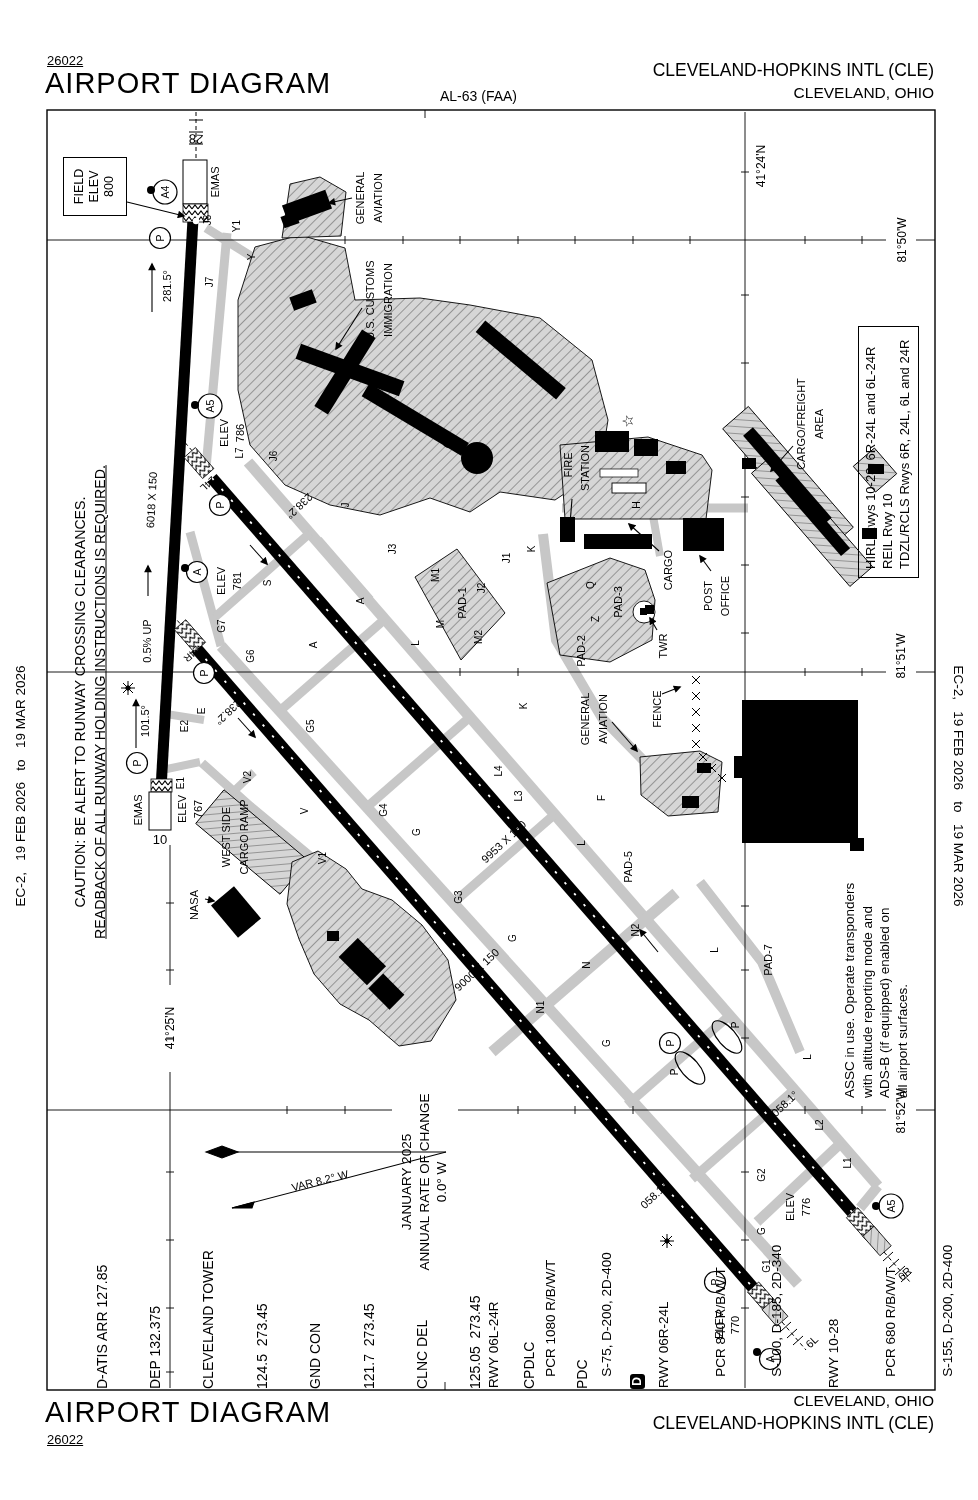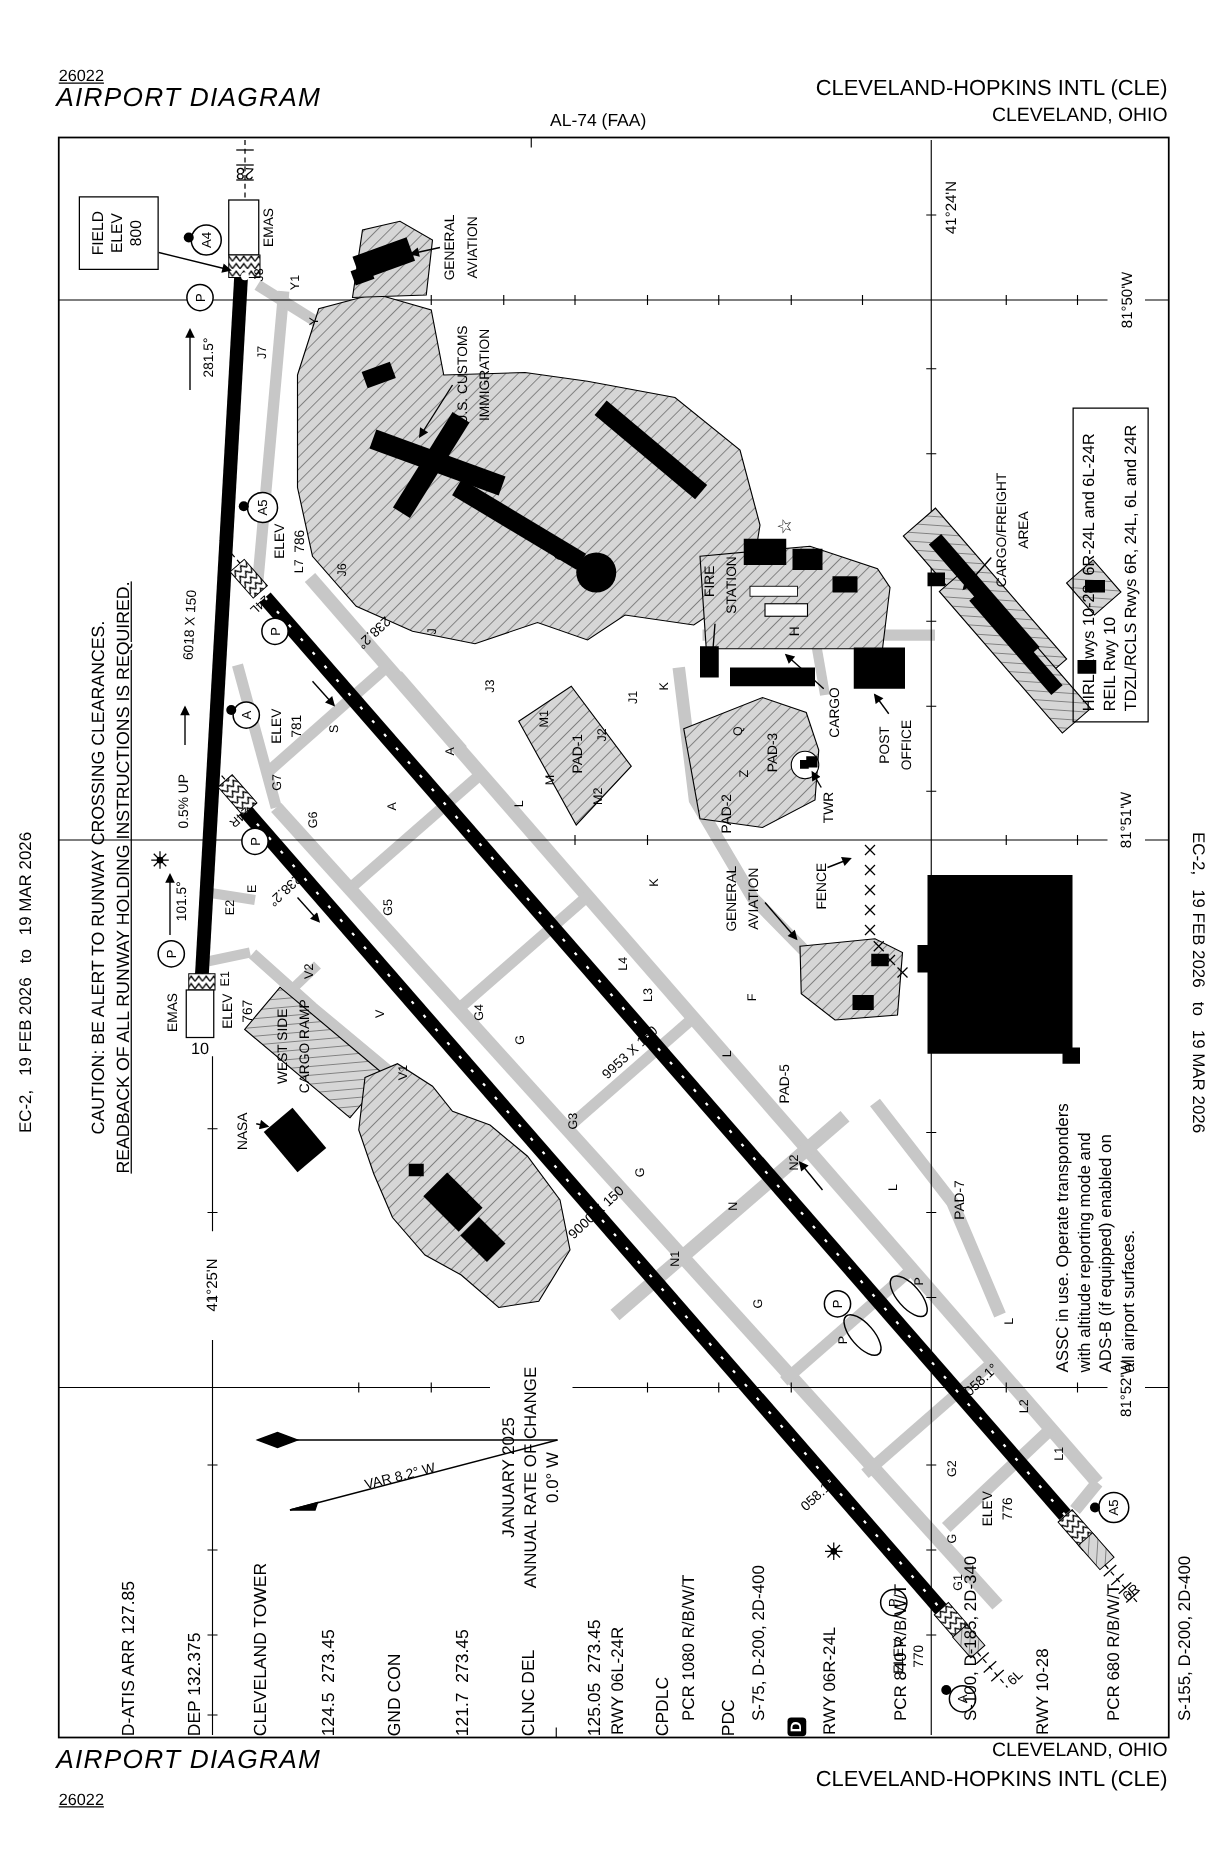--- a/index.html
+++ b/index.html
@@ -4,21 +4,21 @@
 <style>
   html,body{margin:0;padding:0;background:#fff;}
   #page{position:relative;width:978px;height:1500px;background:#fff;overflow:hidden;
         font-family:"Liberation Sans",sans-serif;color:#000;}
   .abs{position:absolute;}
   .rccw{transform:rotate(-90deg);}
   .rcw{transform:rotate(90deg);}
   .pre{white-space:pre;}
   #map-svg{position:absolute;left:0;top:0;}
   #map-svg text{font-family:"Liberation Sans",sans-serif;fill:#000;}
-  .hdr-big{font-size:21px;letter-spacing:1px;font-style:italic;}
+  .hdr-big{font-size:29px;letter-spacing:1px;}
   .hdr-small{font-size:13px;text-decoration:underline;}
   .blk{line-height:1.3;}
   .caution-l2{text-decoration:underline;}
   .pdc-d{display:inline-block;width:15px;height:15px;background:#000;color:#fff;
          border-radius:3px;text-align:center;font-size:12px;font-weight:bold;line-height:15px;}
   .lightbox{border:1.3px solid #000;padding:4px 8px;}
 </style>
 </head>
 <body>
 <div id="page">
@@ -381,21 +381,21 @@
       </g>
       <circle cx="151" cy="190" r="4" fill="#000"></circle>
       <circle cx="195" cy="405" r="4" fill="#000"></circle>
       <circle cx="185" cy="568" r="4" fill="#000"></circle>
       <circle cx="876" cy="1206" r="4" fill="#000"></circle>
       <circle cx="757" cy="1352" r="4" fill="#000"></circle>
     </svg>
 
 <div class="abs hdr-small" style="left:47px;top:53px;">26022</div>
 <div class="abs hdr-big" style="left:45px;top:67px;">AIRPORT DIAGRAM</div>
-<div class="abs" style="left:440px;top:88px;font-size:14px;">AL-74 (FAA)</div>
+<div class="abs" style="left:440px;top:88px;font-size:14px;">AL-63 (FAA)</div>
 <div class="abs" style="right:44px;top:60px;font-size:17.5px;">CLEVELAND-HOPKINS INTL (CLE)</div>
 <div class="abs" style="right:44px;top:84px;font-size:15.5px;">CLEVELAND, OHIO</div>
 
 <div class="abs hdr-big" style="left:45px;top:1396px;">AIRPORT DIAGRAM</div>
 <div class="abs hdr-small" style="left:47px;top:1432px;">26022</div>
 <div class="abs" style="right:44px;top:1392px;font-size:15.5px;">CLEVELAND, OHIO</div>
 <div class="abs" style="right:44px;top:1413px;font-size:17.5px;">CLEVELAND-HOPKINS INTL (CLE)</div>
 
 <div class="abs rccw pre" style="left:-188px;top:777px;width:420px;height:18px;text-align:center;font-size:13.5px;">EC-2,   19 FEB 2026   to   19 MAR 2026</div>
 <div class="abs rcw pre" style="left:747px;top:777px;width:420px;height:18px;text-align:center;font-size:13.5px;">EC-2,   19 FEB 2026   to   19 MAR 2026</div>

